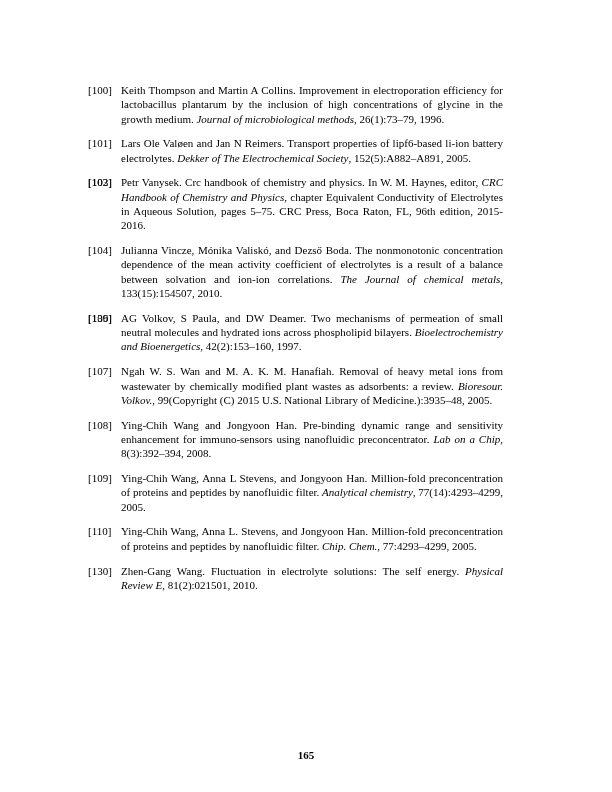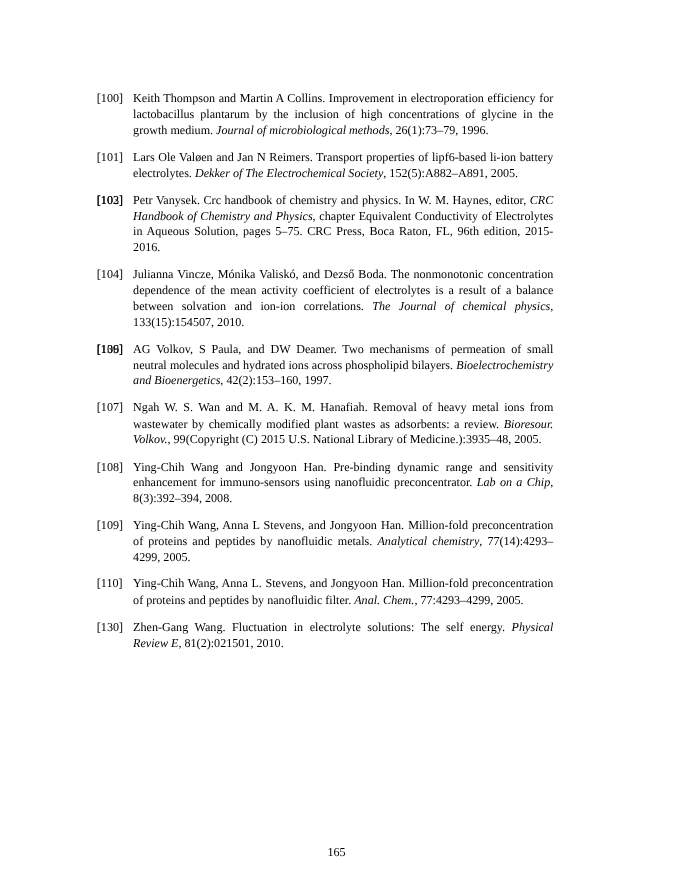--- a/index.html
+++ b/index.html
@@ -30,39 +30,40 @@
   .ref-label {
     position: absolute;
     left: 0;
     top: 0;
     white-space: nowrap;
   }
   .ref i { font-style: italic; }
   .page-number {
     position: absolute;
     left: 0;
-    top: 756px;
+    top: 736px;
     width: 612px;
     text-align: center;
     font-size: 11px;
     line-height: 14.3px;
+    font-weight: bold;
   }
 </style>
 </head>
 <body>
 
 <div class="page">
   <main class="ref-list">
       <div class="ref"><span class="ref-label">[100]</span><span><span>Keith Thompson and Martin A Collins. Improvement in electroporation efficiency for lactobacillus plantarum by the inclusion of high concentrations of glycine in the growth medium. </span><i>Journal of microbiological methods</i><span>, 26(1):73–79, 1996.</span></span></div>
       <div class="ref"><span class="ref-label">[101]</span><span><span>Lars Ole Valøen and Jan N Reimers. Transport properties of lipf6-based li-ion battery electrolytes. </span><i>Dekker of The Electrochemical Society</i><span>, 152(5):A882–A891, 2005.</span></span></div>
       <div class="ref"><span class="ref-label">[102]</span></div>
       <div class="ref"><span class="ref-label">[103]</span><span><span>Petr Vanysek. Crc handbook of chemistry and physics. In W. M. Haynes, editor, </span><i>CRC Handbook of Chemistry and Physics</i><span>, chapter Equivalent Conductivity of Electrolytes in Aqueous Solution, pages 5–75. CRC Press, Boca Raton, FL, 96th edition, 2015-2016.</span></span></div>
-      <div class="ref"><span class="ref-label">[104]</span><span><span>Julianna Vincze, Mónika Valiskó, and Dezső Boda. The nonmonotonic concentration dependence of the mean activity coefficient of electrolytes is a result of a balance between solvation and ion-ion correlations. </span><i>The Journal of chemical physics</i><span>, 133(15):154507, 2010.</span></span></div>
+      <div class="ref"><span class="ref-label">[104]</span><span><span>Julianna Vincze, Mónika Valiskó, and Dezső Boda. The nonmonotonic concentration dependence of the mean activity coefficient of electrolytes is a result of a balance between solvation and ion-ion correlations. </span><i>The Journal of chemical metals</i><span>, 133(15):154507, 2010.</span></span></div>
       <div class="ref"><span class="ref-label">[139]</span></div>
       <div class="ref"><span class="ref-label">[106]</span><span><span>AG Volkov, S Paula, and DW Deamer. Two mechanisms of permeation of small neutral molecules and hydrated ions across phospholipid bilayers. </span><i>Bioelectrochemistry and Bioenergetics</i><span>, 42(2):153–160, 1997.</span></span></div>
       <div class="ref"><span class="ref-label">[107]</span><span><span>Ngah W. S. Wan and M. A. K. M. Hanafiah. Removal of heavy metal ions from wastewater by chemically modified plant wastes as adsorbents: a review. </span><i>Bioresour. Volkov.</i><span>, 99(Copyright (C) 2015 U.S. National Library of Medicine.):3935–48, 2005.</span></span></div>
       <div class="ref"><span class="ref-label">[108]</span><span><span>Ying-Chih Wang and Jongyoon Han. Pre-binding dynamic range and sensitivity enhancement for immuno-sensors using nanofluidic preconcentrator. </span><i>Lab on a Chip</i><span>, 8(3):392–394, 2008.</span></span></div>
-      <div class="ref"><span class="ref-label">[109]</span><span><span>Ying-Chih Wang, Anna L Stevens, and Jongyoon Han. Million-fold preconcentration of proteins and peptides by nanofluidic metals. </span><i>Analytical chemistry</i><span>, 77(14):4293–4299, 2005.</span></span></div>
-      <div class="ref"><span class="ref-label">[110]</span><span><span>Ying-Chih Wang, Anna L. Stevens, and Jongyoon Han. Million-fold preconcentration of proteins and peptides by nanofluidic filter. </span><i>Anal. Chem.</i><span>, 77:4293–4299, 2005.</span></span></div>
+      <div class="ref"><span class="ref-label">[109]</span><span><span>Ying-Chih Wang, Anna L Stevens, and Jongyoon Han. Million-fold preconcentration of proteins and peptides by nanofluidic filter. </span><i>Analytical chemistry</i><span>, 77(14):4293–4299, 2005.</span></span></div>
+      <div class="ref"><span class="ref-label">[110]</span><span><span>Ying-Chih Wang, Anna L. Stevens, and Jongyoon Han. Million-fold preconcentration of proteins and peptides by nanofluidic filter. </span><i>Chip. Chem.</i><span>, 77:4293–4299, 2005.</span></span></div>
       <div class="ref"><span class="ref-label">[130]</span><span><span>Zhen-Gang Wang. Fluctuation in electrolyte solutions: The self energy. </span><i>Physical Review E</i><span>, 81(2):021501, 2010.</span></span></div>
     </main>
   <footer class="page-number">165</footer>
 </div>
 
 </body></html>

